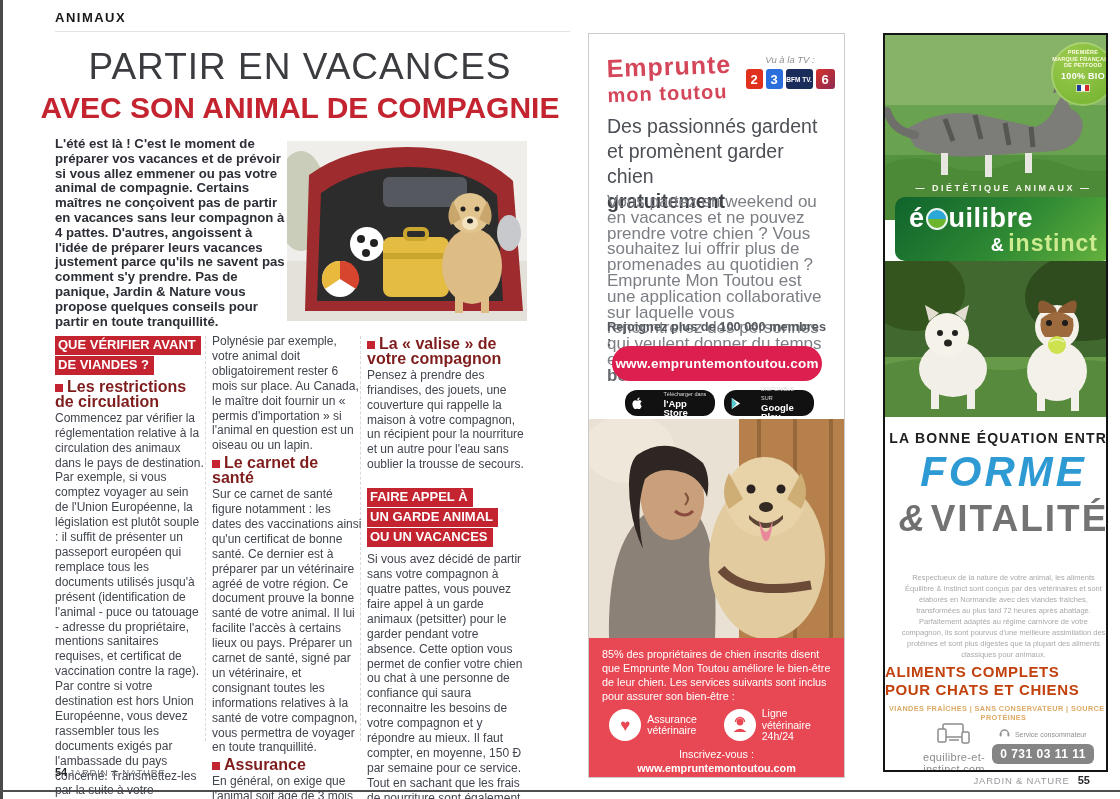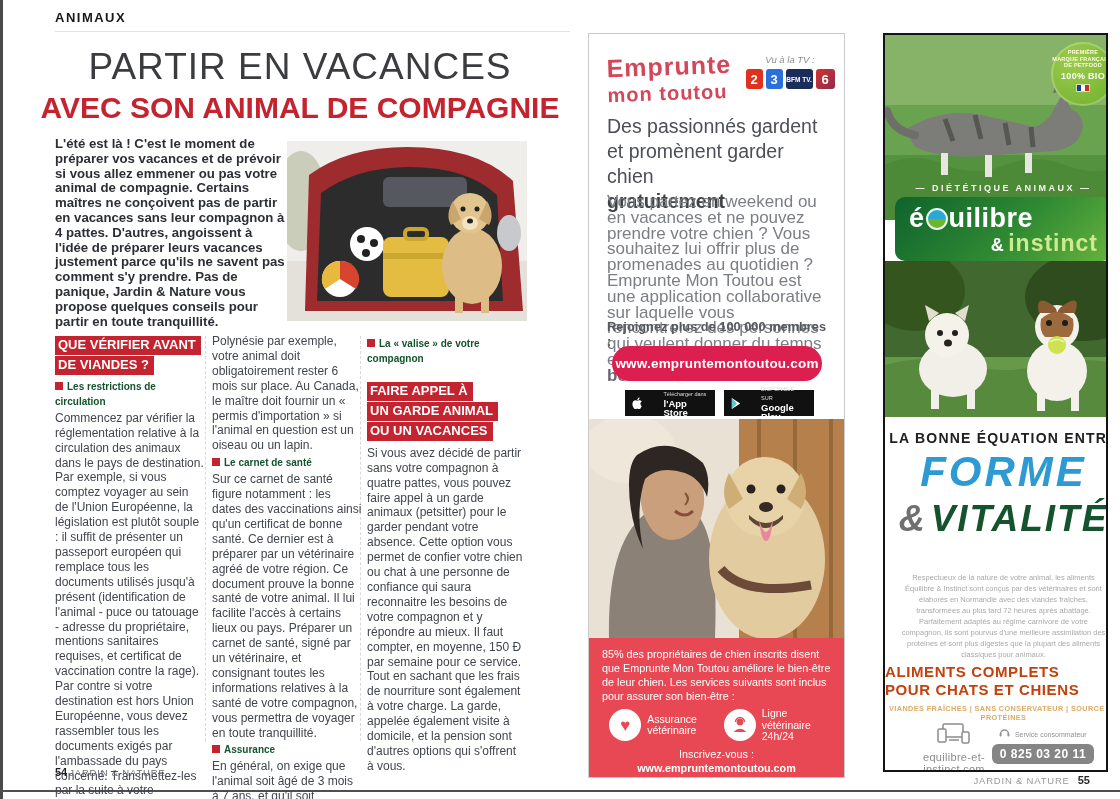--- a/index.html
+++ b/index.html
@@ -23,21 +23,21 @@
 
   .col { position:absolute; top:334px; font-size:12px; color:#41454d; line-height:14.9px; }
   .col-1 { left:55px; width:150px; }
   .col-2 { left:212px; width:150px; }
   .col-3 { left:367px; width:157px; }
   .col-rule { position:absolute; top:336px; height:405px; width:0; border-left:1px dashed #d9d9d9; }
   .rule-a { left:205px; } .rule-b { left:360px; }
 
   .redhead { margin:2px 0 4px; }
   .redhead span { display:inline-block; background:#c4242f; color:#fff; font-weight:bold; font-size:13px; line-height:16px; padding:1px 5px 2px 3px; margin-bottom:1px; }
-  .subhead { font-weight:bold; color:#14532d; font-size:10px; margin:3px 0 1px; }
+  .subhead { font-weight:bold; color:#7f1d1d; font-size:16px; margin:3px 0 1px; }
   .sq { display:inline-block; width:8px; height:8px; background:#c4242f; margin-right:4px; }
   .para { margin-bottom:2px; }
 
   .footer-l { position:absolute; left:55px; top:766px; font-size:9.5px; color:#6a6d72; letter-spacing:0.8px; }
   .footer-l b { color:#1e1f22; font-size:11px; margin-right:2px; letter-spacing:0; }
   .footer-r { position:absolute; left:890px; top:774px; width:200px; text-align:right; font-size:9.5px; color:#96989c; letter-spacing:0.8px; }
   .footer-r b { color:#27282b; font-size:11px; margin-left:8px; letter-spacing:0; }
 
   
   .ad1 { position:absolute; left:588px; top:33px; width:257px; height:745px; background:#fff; border:1px solid #cbcbcb; overflow:hidden; }
@@ -53,21 +53,21 @@
   .chip-bfm { width:27px; background:#1a2d5a; font-size:6.5px; line-height:7px; text-align:center; }
   .chip-m6 { width:19px; background:linear-gradient(135deg,#d6322b,#8e2b52); font-size:13px; }
 
   .ad1-headline { position:absolute; left:18px; top:80px; width:225px; font-size:19.5px; color:#4c4f55; line-height:25px; }
   .ad1-headline .hb { font-weight:bold; color:#3f4247; }
   .ad1-body { position:absolute; left:18px; top:160px; width:226px; font-size:17px; color:#7b7e84; line-height:15.8px; }
   .ad1-body .bb { font-weight:bold; color:#66696f; }
   .ad1-members { position:absolute; left:18px; top:285px; width:226px; font-size:12.8px; font-weight:bold; color:#55585e; }
   .ad1-btn { position:absolute; left:23px; top:312px; width:210px; height:35px; border-radius:18px; background:#dc1f4e; color:#fff; font-weight:bold; font-size:13.5px; text-align:center; line-height:35px; letter-spacing:0.2px; cursor:pointer; }
   .badges { position:absolute; left:36px; top:356px; display:flex; gap:9px; }
-  .badge { width:90px; height:26px; background:#111; border-radius:0; color:#fff; display:flex; align-items:center; padding:0 7px; gap:20px; }
+  .badge { width:90px; height:26px; background:#111; border-radius:12px; color:#fff; display:flex; align-items:center; padding:0 7px; gap:20px; }
   .badge .btxt { line-height:9px; }
   .badge .bsmall { font-size:5.5px; display:block; color:#ddd; }
   .badge .bbig { font-size:9.5px; font-weight:bold; display:block; }
 
   .ad1-photo { position:absolute; left:0; top:385px; width:255px; height:219px; overflow:hidden; }
 
   .ad1-red { position:absolute; left:0; top:604px; width:255px; height:141px; background:#e84853; color:#fff; padding:9px 13px 6px; }
   .ad1-red .rtext { font-size:10.8px; line-height:14px; }
   .services { display:flex; margin-top:5px; }
   .service { display:flex; align-items:center; gap:6px; width:50%; justify-content:center; }
@@ -92,21 +92,21 @@
   .logo-line2 { text-align:right; margin-top:-4px; }
   .logo-amp { color:#ffffff; font-size:18px; font-weight:bold; }
   .logo-instinct { color:#cdeb8f; font-size:23px; font-weight:bold; letter-spacing:1px; }
 
   .ad2-dogs { position:absolute; left:0; top:226px; width:237px; height:156px; overflow:hidden; }
 
   .ad2-equation { position:absolute; left:0; top:395px; width:237px; text-align:center; font-size:14px; font-weight:bold; color:#202020; letter-spacing:1.2px; }
   .ad2-forme { position:absolute; left:0; top:413px; width:237px; text-align:center; font-size:42px; font-weight:bold; font-style:italic; color:#2d9ad4; letter-spacing:3px; }
   .ad2-vita { position:absolute; left:0; top:463px; width:237px; text-align:center; }
   .ad2-vita .amp { font-size:36px; font-weight:bold; color:#707070; font-style:italic; margin-right:6px; }
-  .ad2-vita .vit { font-size:37px; font-weight:bold; font-style:italic; color:#14532d; letter-spacing:2px; }
+  .ad2-vita .vit { font-size:37px; font-weight:bold; color:#737373; letter-spacing:2px; }
   .ad2-small { position:absolute; left:14px; top:537px; width:209px; text-align:center; font-size:7.5px; color:#a9a9a9; line-height:11px; }
   .ad2-food { position:absolute; left:0; top:628px; width:237px; font-size:15px; font-weight:bold; color:#c2410c; line-height:18px; letter-spacing:0.6px; }
   .ad2-feat { position:absolute; left:0; top:669px; width:237px; text-align:center; font-size:7.3px; color:#dcaa66; font-weight:bold; letter-spacing:0.4px; }
   .ad2-web { position:absolute; left:14px; top:688px; width:110px; text-align:center; }
   .ad2-web .url { font-size:11px; color:#8c8c8c; letter-spacing:0.3px; display:block; margin-top:2px; }
   .ad2-svc { position:absolute; right:8px; top:688px; width:110px; text-align:center; }
   .ad2-svc .slabel { font-size:7px; color:#909090; }
   .ad2-phone { display:inline-block; margin-top:3px; background:#858585; border-radius:6px; color:#fff; font-weight:bold; font-size:12px; padding:3px 8px; letter-spacing:0.5px; }
 </style>
 </head>
@@ -172,20 +172,21 @@
     <div class="para">Polynésie par exemple, votre animal doit obligatoirement rester 6 mois sur place. Au Canada, le maître doit fournir un « permis d'importation » si l'animal en question est un oiseau ou un lapin.</div>
     <div class="subhead"><span class="sq"></span><span>Le carnet de santé</span></div>
     <div class="para">Sur ce carnet de santé figure notamment : les dates des vaccinations ainsi qu'un certificat de bonne santé. Ce dernier est à préparer par un vétérinaire agréé de votre région. Ce document prouve la bonne santé de votre animal. Il lui facilite l'accès à certains lieux ou pays. Préparer un carnet de santé, signé par un vétérinaire, et consignant toutes les informations relatives à la santé de votre compagnon, vous permettra de voyager en toute tranquillité.</div>
     <div class="subhead"><span class="sq"></span><span>Assurance</span></div>
     <div class="para">En général, on exige que l'animal soit âgé de 3 mois à 7 ans, et qu'il soit identifié.</div>
 
   </div>
 
   <div class="col col-3">
     <div class="subhead"><span class="sq"></span><span>La « valise » de votre compagnon</span></div>
+    <div class="para">Pensez à prendre des friandises, des jouets, une couverture qui rappelle la maison à votre compagnon, un récipient pour la nourriture et un autre pour l'eau sans oublier la trousse de secours.</div>
     <div style="height:12px"></div>
     <div class="redhead">
       <span>FAIRE APPEL À</span><br>
       <span>UN GARDE ANIMAL</span><br>
       <span>OU UN VACANCES</span>
     </div>
     <div class="para">Si vous avez décidé de partir sans votre compagnon à quatre pattes, vous pouvez faire appel à un garde animaux (petsitter) pour le garder pendant votre absence. Cette option vous permet de confier votre chien ou chat à une personne de confiance qui saura reconnaitre les besoins de votre compagnon et y répondre au mieux. Il faut compter, en moyenne, 150 Đ par semaine pour ce service. Tout en sachant que les frais de nourriture sont également à votre charge. La garde, appelée également visite à domicile, et la pension sont d'autres options qui s'offrent à vous.</div>
   </div>
 
   <div class="footer-l">
@@ -400,16 +401,16 @@
 
     <div class="ad2-svc">
       <div>
         <svg width="11" height="11" viewBox="0 0 11 11" style="vertical-align:middle">
           <path d="M1.5 7 a4 4 0 0 1 8 0" fill="none" stroke="#909090" stroke-width="1.4"></path>
           <rect x="0.6" y="6" width="2" height="3.4" rx="1" fill="#909090"></rect>
           <rect x="8.4" y="6" width="2" height="3.4" rx="1" fill="#909090"></rect>
         </svg>
         <span class="slabel">Service consommateur</span>
       </div>
-      <span class="ad2-phone">0 825 03 20 11</span>
+      <span class="ad2-phone">0 731 03 11 11</span>
     </div>
   </div>
 </div>
 
 </body></html>

